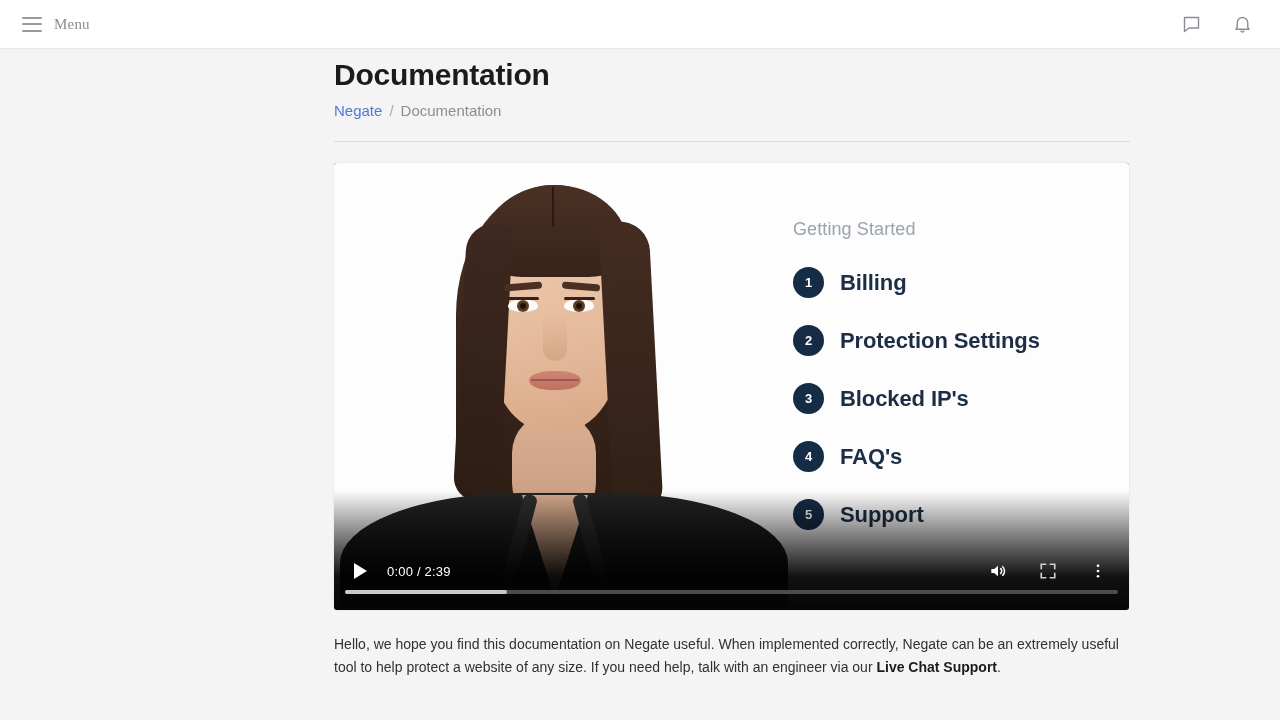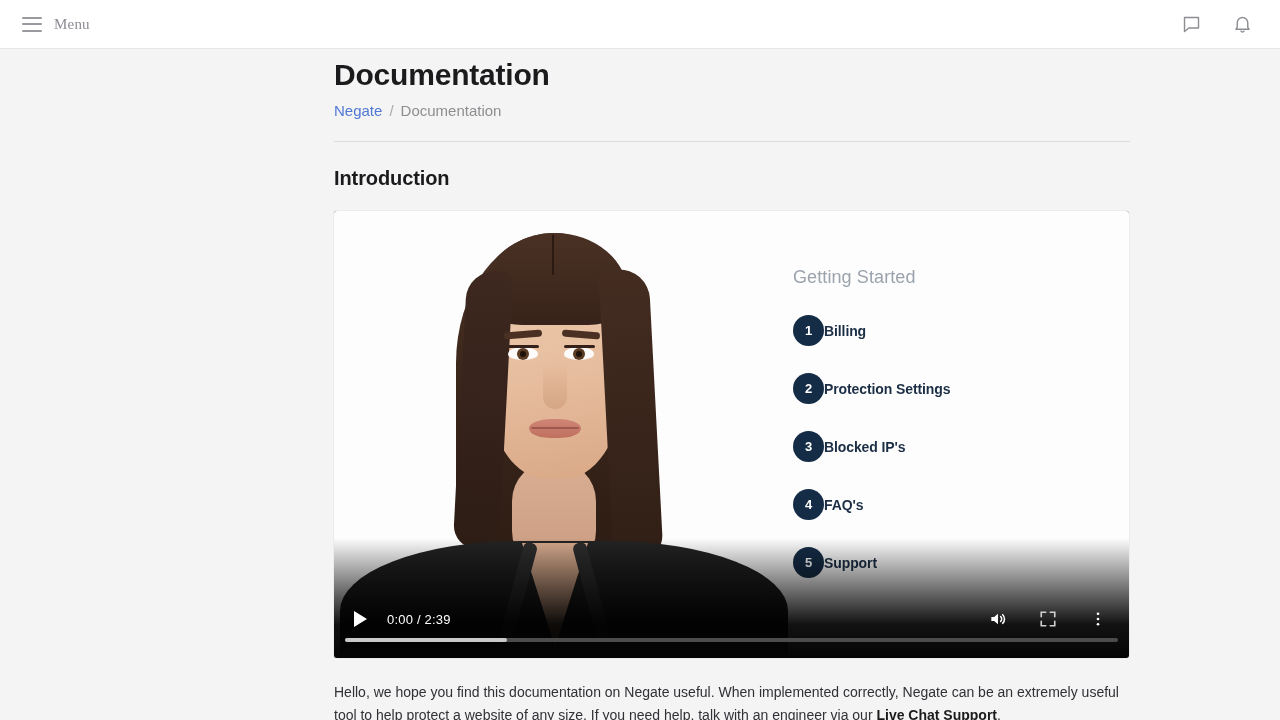--- a/index.html
+++ b/index.html
@@ -150,21 +150,21 @@
   }
   .gs-list { position: absolute; left: 0; top: 102px; width: 336px; }
   .gs-item { display: flex; align-items: center; height: 35px; margin-bottom: 23px; cursor: pointer; }
   .gs-num {
     width: 31px; height: 31px; border-radius: 50%;
     background: #152c46; color: #ffffff;
     font-size: 13px; font-weight: 700;
     display: flex; align-items: center; justify-content: center;
     flex: 0 0 auto;
   }
-  .gs-label { font-size: 14px; font-weight: 600; color: #1b2e45; letter-spacing: -.1px; }
+  .gs-label { margin-left: 16px; font-size: 22px; font-weight: 600; color: #1b2e45; letter-spacing: -.1px; }
 
   
   .vid-gradient {
     position: absolute; left: 0; right: 0; bottom: 0; height: 120px;
     background: linear-gradient(180deg, rgba(0,0,0,0) 0%, rgba(0,0,0,.55) 42%, rgba(0,0,0,.93) 72%, #050505 100%);
     pointer-events: none;
   }
   .controls { position: absolute; left: 0; right: 0; bottom: 0; height: 60px; }
   .ctl-row { position: absolute; left: 0; right: 0; top: 4px; height: 34px; display: flex; align-items: center; }
   .play-btn {
@@ -221,21 +221,20 @@
     <h1 class="page-title">Documentation</h1>
 
     <div class="breadcrumb">
       <a class="crumb-link" href="#">Negate</a>
       <span class="crumb-sep">/</span>
       <span class="crumb-current">Documentation</span>
     </div>
 
     <div class="rule"></div>
 
-    <h2 class="section-title">Introduction</h2>
 
     <div class="video">
       <div class="video-stage">
 
         <div class="presenter">
           <div class="hair-back"></div>
           <div class="neck"></div>
           <div class="face"></div>
           <div class="ear l"></div>
           <div class="ear r"></div>

